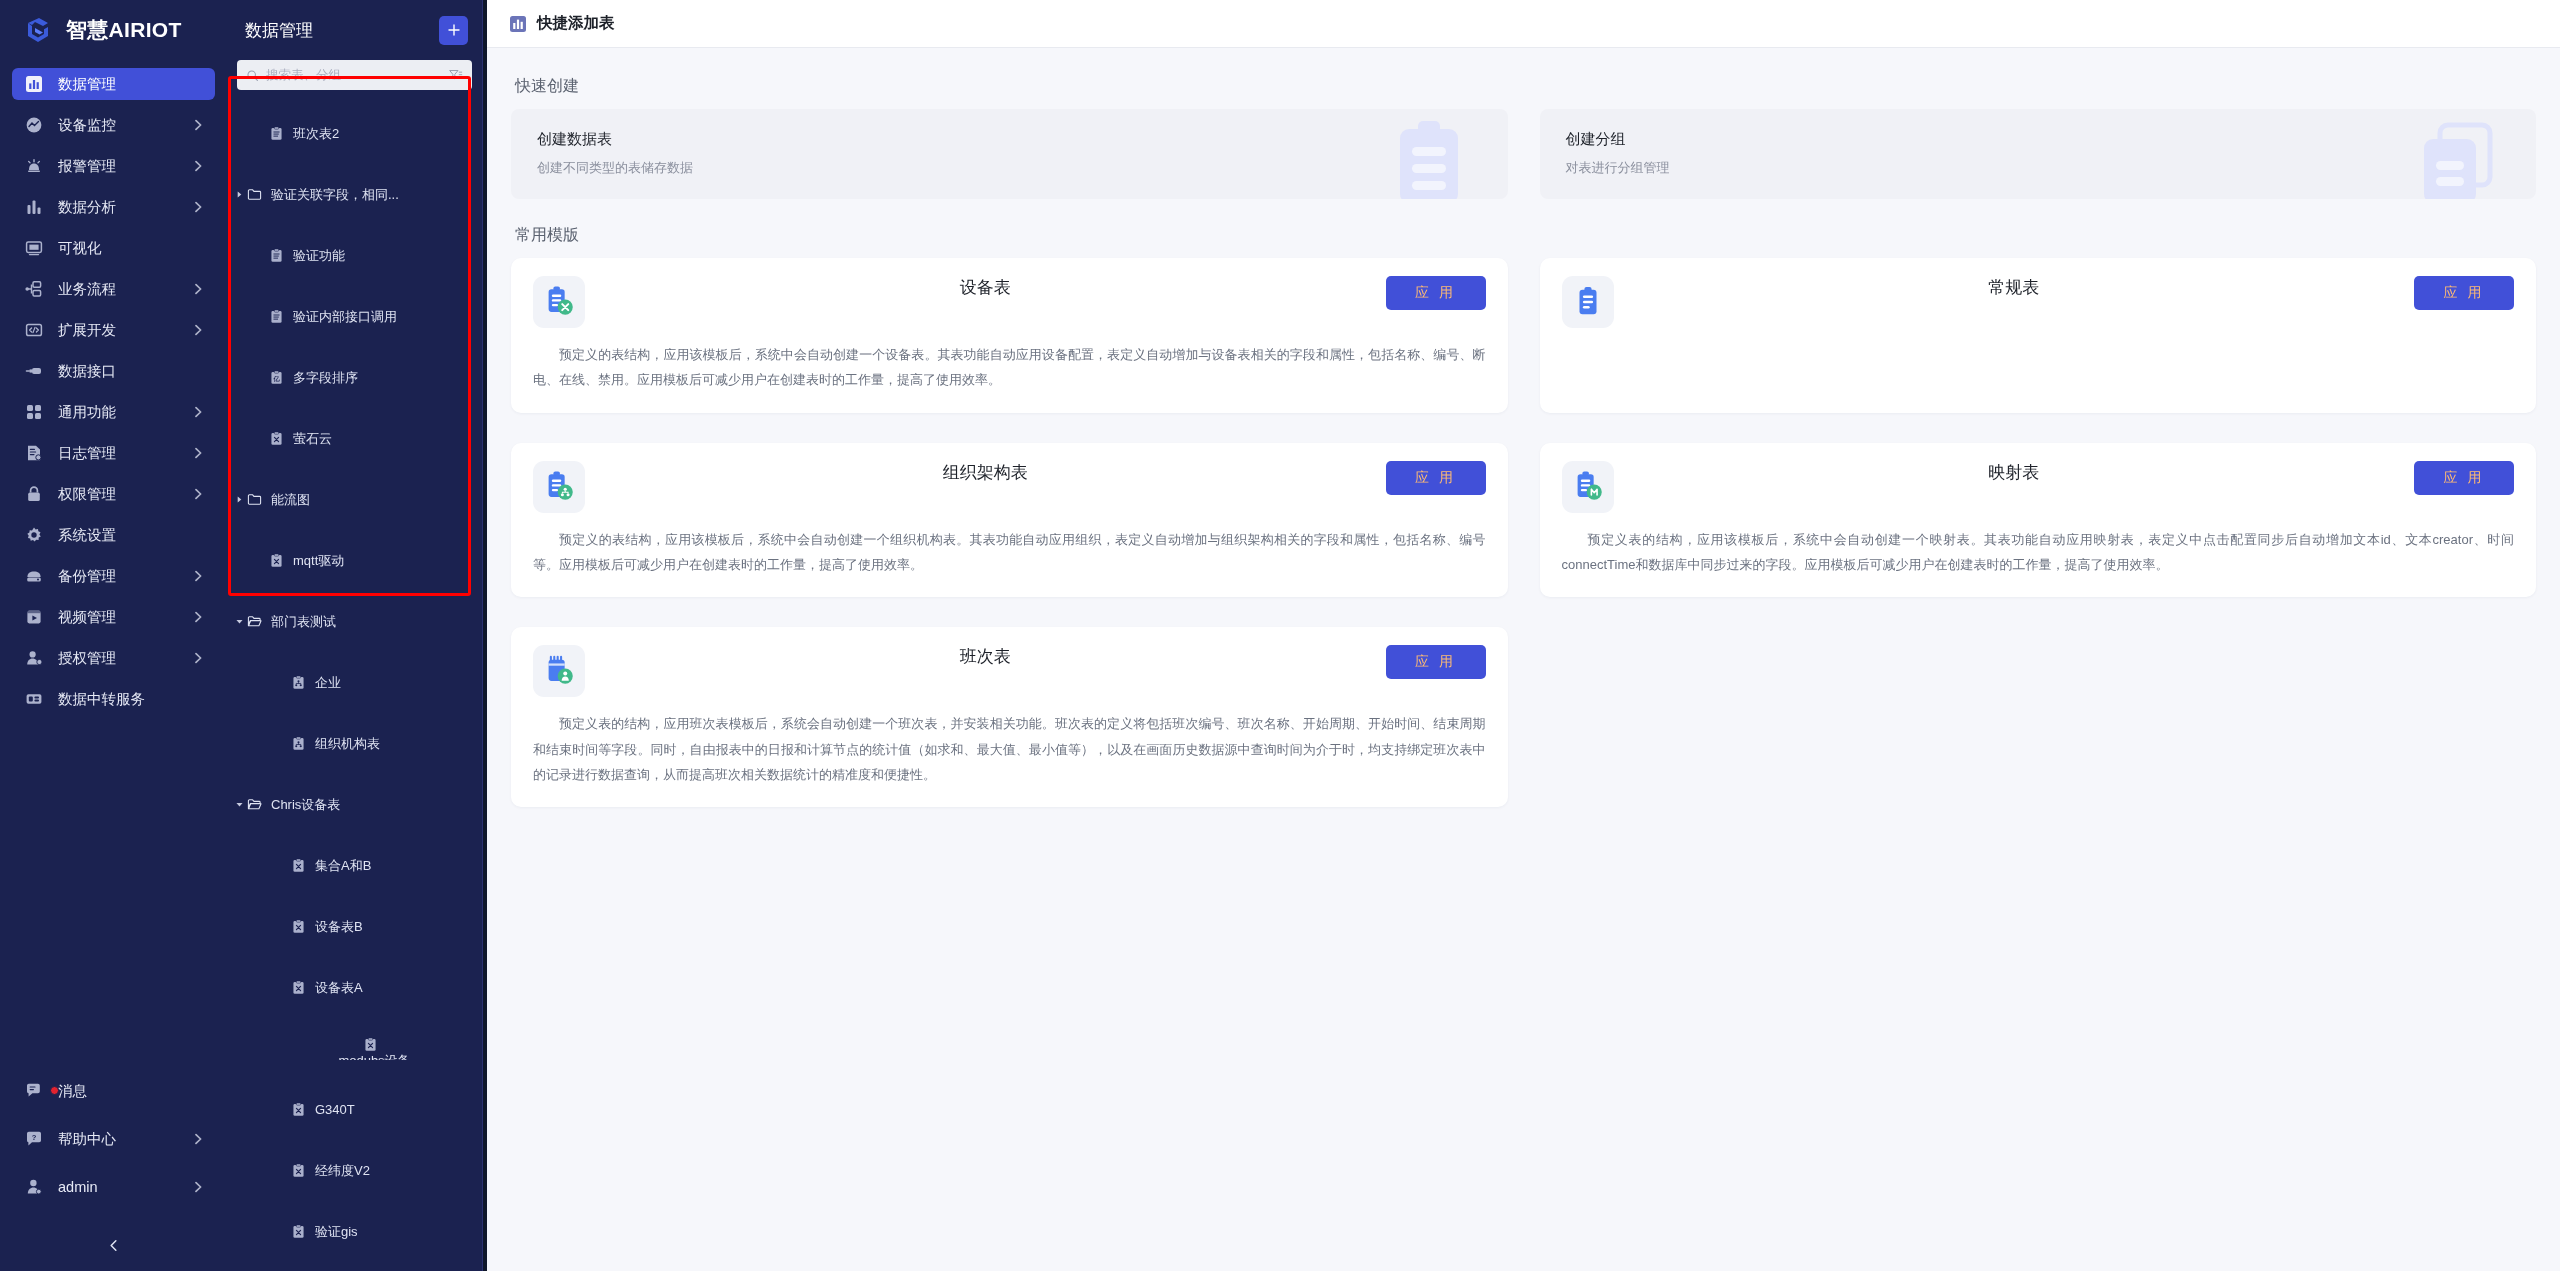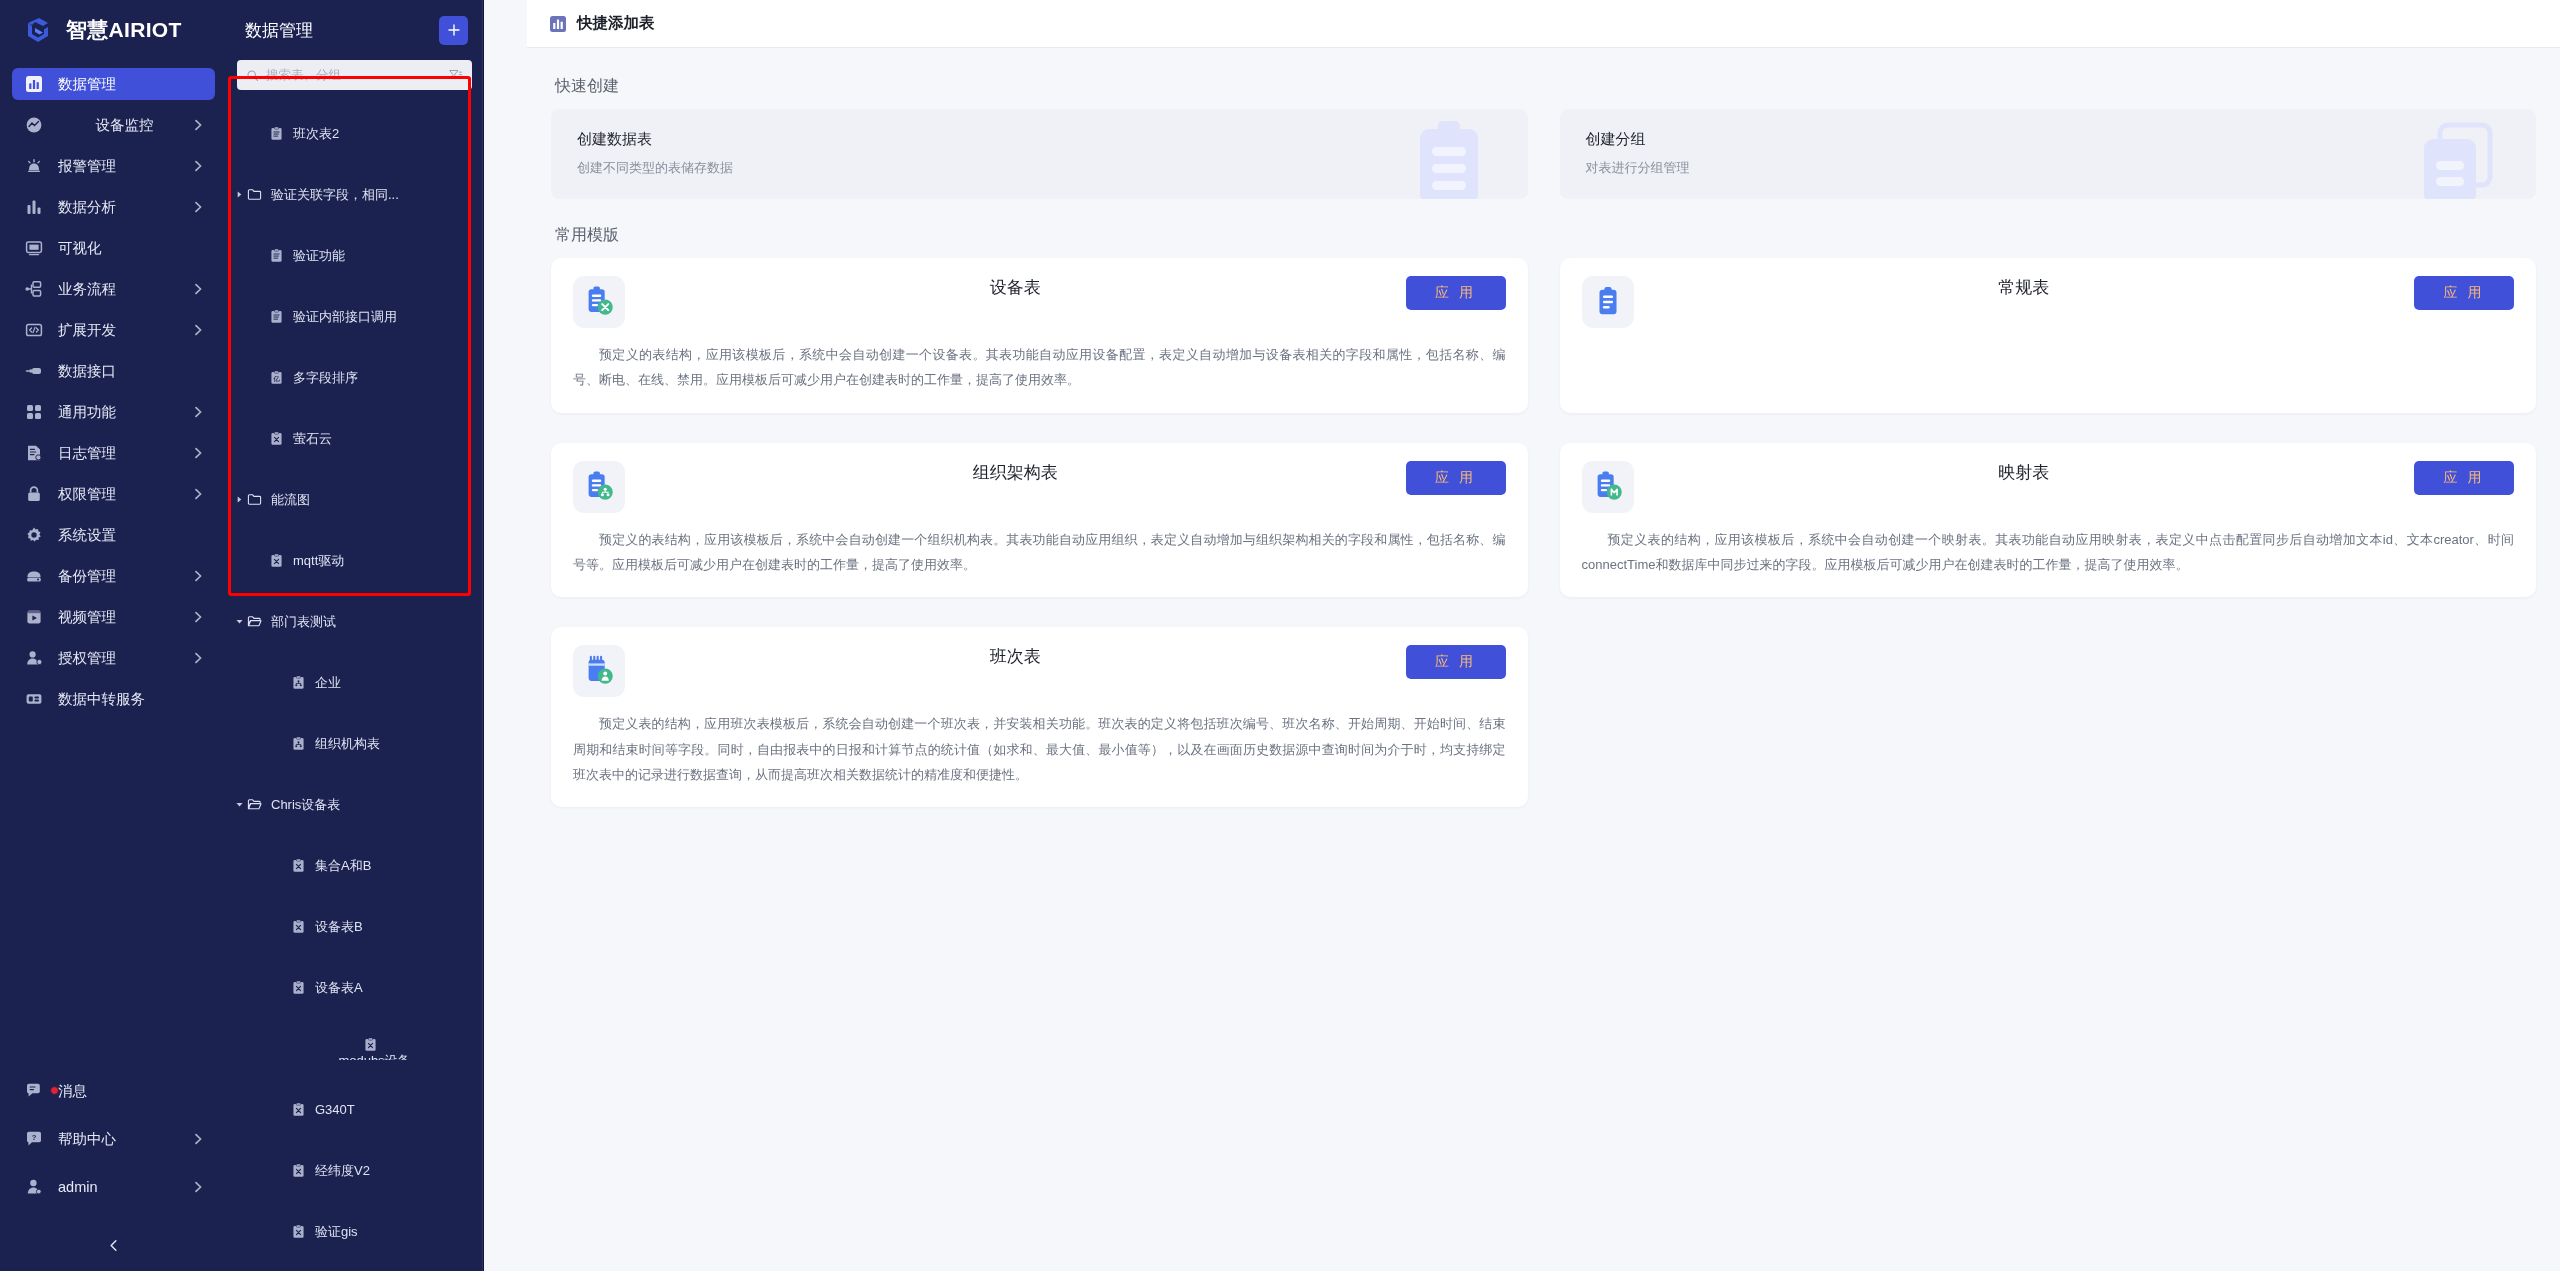--- a/index.html
+++ b/index.html
@@ -109,22 +109,21 @@
     color: #c6cade;
   }
   .tw-arrow.empty { visibility: hidden; }
   .tw-icon { width: 18px; flex: none; display: flex; align-items: center; margin-right: 6px; }
   .tw-label { overflow: hidden; text-overflow: ellipsis; }
 
   
   .main {
     flex: 1; height: 1271px; display: flex; flex-direction: column;
     background: #f6f7fb; overflow: hidden;
-    border-left: 1px solid #0f172a;
-    padding-left: 43px;
+    border-left: 4px solid #0f172a;
   }
   .main-head {
     height: 48px; background: #ffffff; display: flex; align-items: center;
     padding-left: 22px; gap: 10px; border-bottom: 1px solid #e8eaf0;
   }
   .main-head .mh-icon { width: 18px; height: 18px; flex: none; }
   .main-head .mh-title { font-size: 15.5px; color: #1d2129; font-weight: 700; }
 
   .main-body { flex: 1; padding: 22px 24px 0 24px; overflow: hidden; }
   .section-title {
@@ -195,21 +194,21 @@
             <svg width="18" height="18" viewBox="0 0 18 18">
               <rect x="1" y="1" width="16" height="16" rx="2.5" fill="#fff"></rect>
               <rect x="4.2" y="8.4" width="2.2" height="5.6" fill="#4150d8"></rect>
               <rect x="7.9" y="5" width="2.2" height="9" fill="#4150d8"></rect>
               <rect x="11.6" y="7.2" width="2.2" height="6.8" fill="#4150d8"></rect>
             </svg>
           </span>
           <span class="lbl">数据管理</span>
           <span style="width:14px"></span>
         </div>
-        <div class="nav-item" style="margin-bottom: 9px; text-align: center;">
+        <div class="nav-item" style="margin-bottom: 9px;">
           <span class="ico">
             <svg width="18" height="18" viewBox="0 0 18 18">
               <circle cx="9" cy="9" r="7.4" fill="#b9bfd8"></circle>
               <path d="M4 10.5 L7 7 L9.5 9.5 L13.5 5.5" fill="none" stroke="#1b2250" stroke-width="1.4" stroke-linecap="round"></path>
             </svg>
           </span>
           <span class="lbl">设备监控</span>
           <svg class="chev" viewBox="0 0 14 14">
             <path d="M5 2.6 L9.6 7 L5 11.4" fill="none" stroke="#dfe3f2" stroke-width="1.7" stroke-linecap="round" stroke-linejoin="round"></path>
           </svg>

